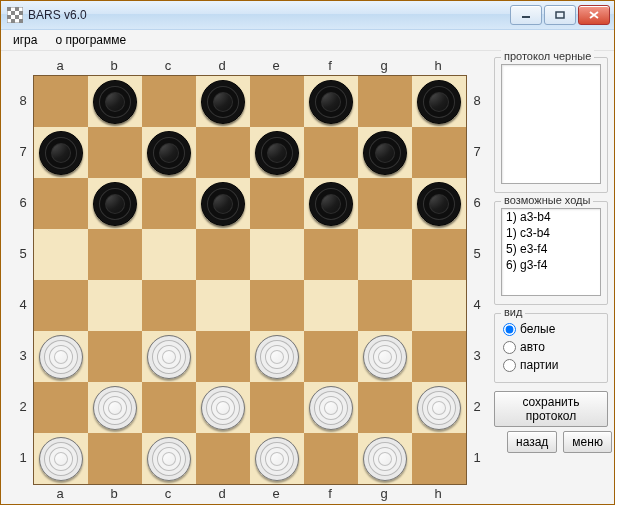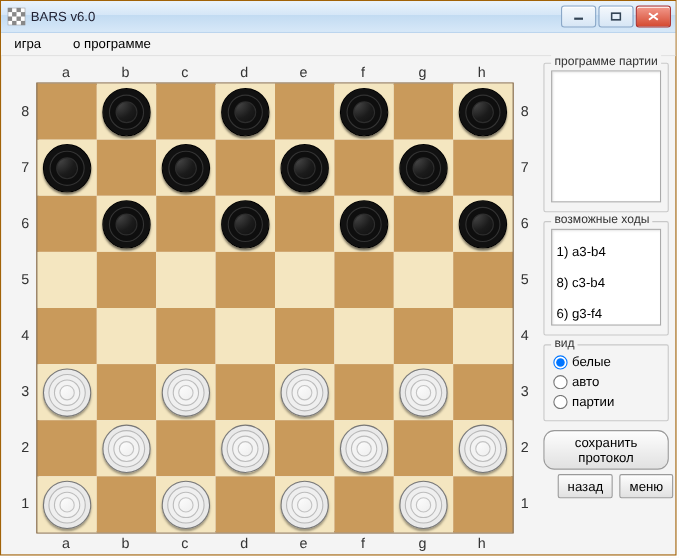--- a/index.html
+++ b/index.html
@@ -5,21 +5,21 @@
   html, body { margin: 0; padding: 0; font-family: "Segoe UI", Tahoma, sans-serif; font-size: 12px; }
   body { background: #fff; }
   .window { width: 615px; height: 505px; border: 1px solid #a16207; background: #f4f4f4; position: relative; box-sizing: border-box; }
   .titlebar { height: 28px; background: linear-gradient(#eaf3fc, #d5e6f7 45%, #c2dbf2 46%, #d7e8f8); display: flex; align-items: center; padding: 0 4px 0 6px; border-bottom: 1px solid #bcd5ee; }
   .titlebar .ticon { width: 16px; height: 16px; margin-right: 5px; display: inline-block; }
   .titlebar .ttitle { flex: 1; color: #223; font-size: 12px; }
   .wbtns { display: flex; gap: 2px; }
   .wbtn { width: 30px; height: 18px; border-radius: 3px; border: 1px solid #8ba8c8; background: linear-gradient(#f4f8fc,#d7e6f5); display: flex; align-items: center; justify-content: center; box-shadow: inset 0 1px 0 #fff; }
   .wbtn.close { background: linear-gradient(#f39a8c,#d44a32); border-color: #a33; color: #fff; }
   .wbtn svg { display: block; }
-  .menubar { height: 20px; background: #f4f4f4; display: flex; align-items: center; padding: 0 4px; gap: 13px; border-bottom: 1px solid #e2e2e2; }
+  .menubar { height: 20px; background: #f4f4f4; display: flex; align-items: center; padding: 0 4px; gap: 2px; border-bottom: 1px solid #e2e2e2; }
   .menuitem { padding: 2px 8px; }
   .content { position: absolute; top: 52px; left: 6px; right: 6px; bottom: 6px; }
   .board-area { position: absolute; left: 6px; top: 4px; width: 474px; }
   .board-wrap { width: 474px; }
   .coord-row { display: flex; }
   .corner { width: 20px; height: 18px; }
   .file-label { width: 54px; text-align: center; height: 18px; line-height: 18px; color: #333; font-size: 13px; }
   .board-body { display: flex; }
   .rank-col { width: 20px; display: flex; flex-direction: column; }
   .rank-label { height: 51px; line-height: 51px; text-align: center; color: #333; font-size: 13px; }
@@ -28,26 +28,26 @@
   .sq.light { background: #f4e6c0; }
   .sq.dark  { background: #c99a5b; }
   .piece { position: absolute; top: 50%; left: 50%; width: 44px; height: 44px; transform: translate(-50%,-50%); border-radius: 50%; box-sizing: border-box; }
   .piece.black { background: radial-gradient(circle at 32% 30%, #4a4a4a 0%, #1b1b1b 35%, #0a0a0a 70%); border: 1px solid #000; box-shadow: 0 2px 2px rgba(0,0,0,.5), inset 0 0 0 5px #111, inset 0 0 0 6px #333, inset 0 0 0 11px #0e0e0e, inset 0 0 0 12px #2d2d2d; }
   .piece.white { background: radial-gradient(circle at 32% 30%, #ffffff 0%, #f1f1f1 40%, #d8d8d8 80%); border: 1px solid #777; box-shadow: 0 2px 2px rgba(0,0,0,.35), inset 0 0 0 4px #e9e9e9, inset 0 0 0 5px #b8b8b8, inset 0 0 0 9px #efefef, inset 0 0 0 10px #bcbcbc, inset 0 0 0 14px #f3f3f3, inset 0 0 0 15px #c3c3c3; }
   .side { position: absolute; right: 0; top: 4px; width: 114px; }
   .group { border: 1px solid #c8c8c8; border-radius: 2px; padding: 6px 6px 8px; margin-bottom: 8px; position: relative; background: #f4f4f4; }
   .group > .legend { position: absolute; top: -8px; left: 6px; background: #f4f4f4; padding: 0 3px; font-size: 11px; color: #333; }
   .listbox { width: 100%; height: 120px; background: #fff; border: 1px solid #aaa; box-shadow: inset 1px 1px 2px rgba(0,0,0,.1); overflow: auto; font-size: 12px; box-sizing: border-box; }
   .listbox.short { height: 88px; }
-  .listbox .row { padding: 1px 4px; white-space: nowrap; margin-top: 12px; }
+  .listbox .row { padding: 1px 4px; white-space: nowrap; }
   .radio-row { display: flex; align-items: center; gap: 4px; padding: 2px 2px; }
   .radio-row input { margin: 0; }
   .btn { display: inline-block; border: 1px solid #9a9a9a; background: linear-gradient(#fdfdfd,#e1e1e1); padding: 3px 8px; border-radius: 2px; font-size: 12px; box-shadow: inset 0 1px 0 #fff; cursor: default; }
   .btn-row { display: flex; gap: 6px; margin-top: 4px; padding-left: 13px; }
-  .btn.full { width: 100%; box-sizing: border-box; text-align: center; border-radius: 10px; }
+  .btn.full { width: 100%; box-sizing: border-box; text-align: center; }
 </style>
 </head>
 <body>
 
 <div class="window">
   <div class="titlebar">
     <span class="ticon">
       <svg viewBox="0 0 16 16" width="16" height="16">
           <rect width="16" height="16" fill="#fff" stroke="#888"></rect>
           <g fill="#888">
@@ -248,28 +248,29 @@
             <div class="file-label">f</div>
             <div class="file-label">g</div>
             <div class="file-label">h</div>
             <div class="corner"></div>
           </div>
       </div>
     </div>
 
     <div class="side">
       <div class="group">
-        <span class="legend">программе партии</span>
+        <span class="legend">протокол черные</span>
         <div class="listbox" id="protocol"></div>
       </div>
       <div class="group">
         <span class="legend">возможные ходы</span>
         <div class="listbox short" id="moves">
             <div class="row">1)  a3-b4</div>
-            <div class="row">8)  c3-b4</div>
+            <div class="row">1)  c3-b4</div>
+            <div class="row">5)  e3-f4</div>
             <div class="row">6)  g3-f4</div>
           </div>
       </div>
       <div class="group">
         <span class="legend">вид</span>
         <div id="view-opts">
             <label class="radio-row">
               <input type="radio" name="view" checked="" style="">
               <span>белые</span>
             </label>

